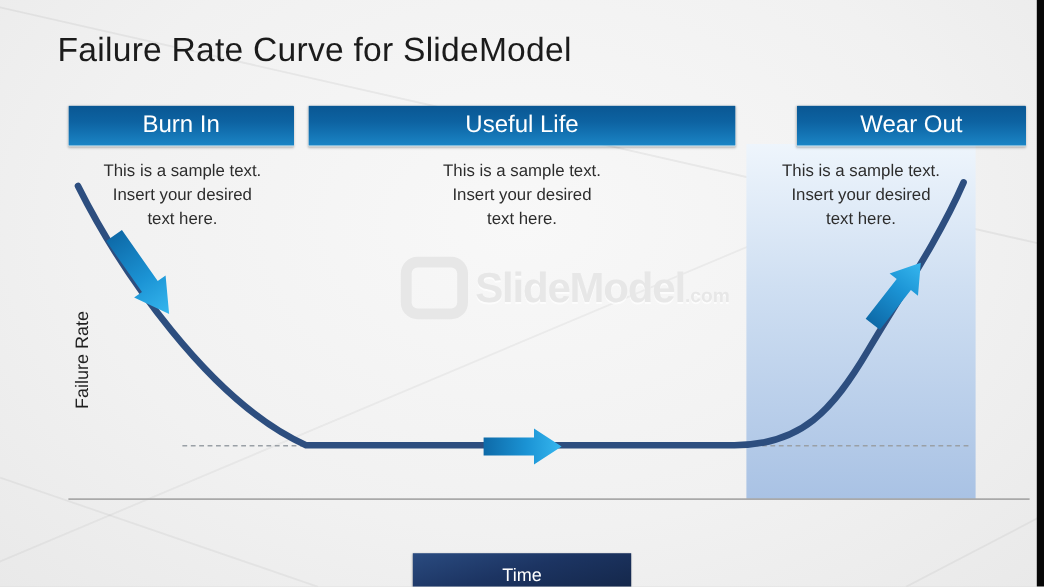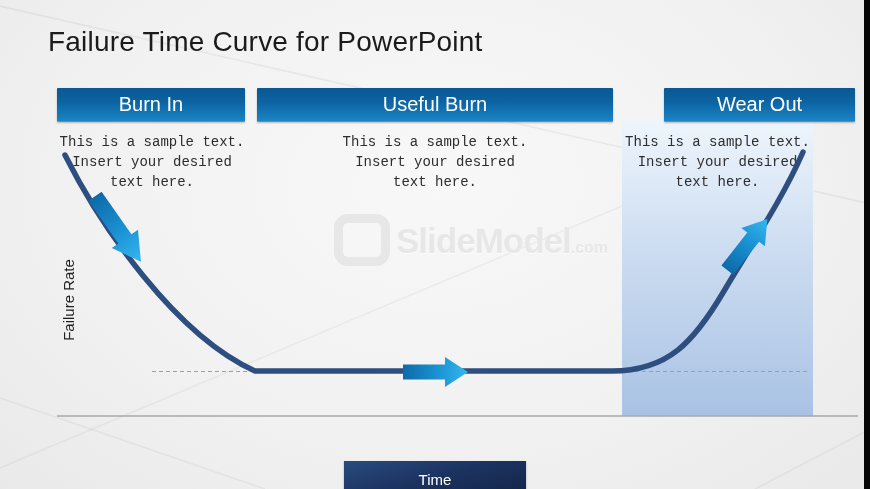--- a/index.html
+++ b/index.html
@@ -30,21 +30,21 @@
   .bar-useful{left:257px;width:356px;}
   .bar-wear{left:622px;width:191px;margin-left:42px;}
 
   .wear-panel{
     position:absolute;left:622px;top:120px;width:191px;height:296px;
     background:linear-gradient(180deg,#eef5fc 0%,#cfdff2 40%,#a9c2e4 100%);
   }
 
   .sample-text{
     position:absolute;top:133px;z-index:3;text-align:center;
-    font-size:14px;line-height:1.42;color:#2d2d2d;font-family:Liberation Mono, monospace;
+    font-size:14px;line-height:1.42;color:#2d2d2d;
   }
   .txt-burn{left:57px;width:190px;}
   .txt-useful{left:334px;width:202px;}
   .txt-wear{left:622px;width:191px;}
 
   .y-label{
     position:absolute;left:9px;top:290px;width:122px;height:20px;z-index:3;
     transform:rotate(-90deg);text-align:center;
     font-size:15px;color:#1f1f1f;
   }
@@ -83,27 +83,27 @@
   </svg>
 
   <div class="wear-panel panel-layer"></div>
 
   <div class="watermark">
     <div class="wm-logo"></div>
     <span class="wm-brand">SlideModel</span>
     <span class="wm-suffix">.com</span>
   </div>
 
-  <div class="page-title">Failure Time Curve for PowerPoint</div>
+  <div class="page-title">Failure Rate Curve for SlideModel</div>
 
   <div class="phase-bar bar-burn">
     <span>Burn In</span>
   </div>
   <div class="phase-bar bar-useful">
-    <span>Useful Burn</span>
+    <span>Useful Life</span>
   </div>
   <div class="phase-bar bar-wear">
     <span>Wear Out</span>
   </div>
 
   <div class="sample-text txt-burn">
     <div>This is a sample text.</div>
     <div>Insert your desired</div>
     <div>text here.</div>
   </div>

